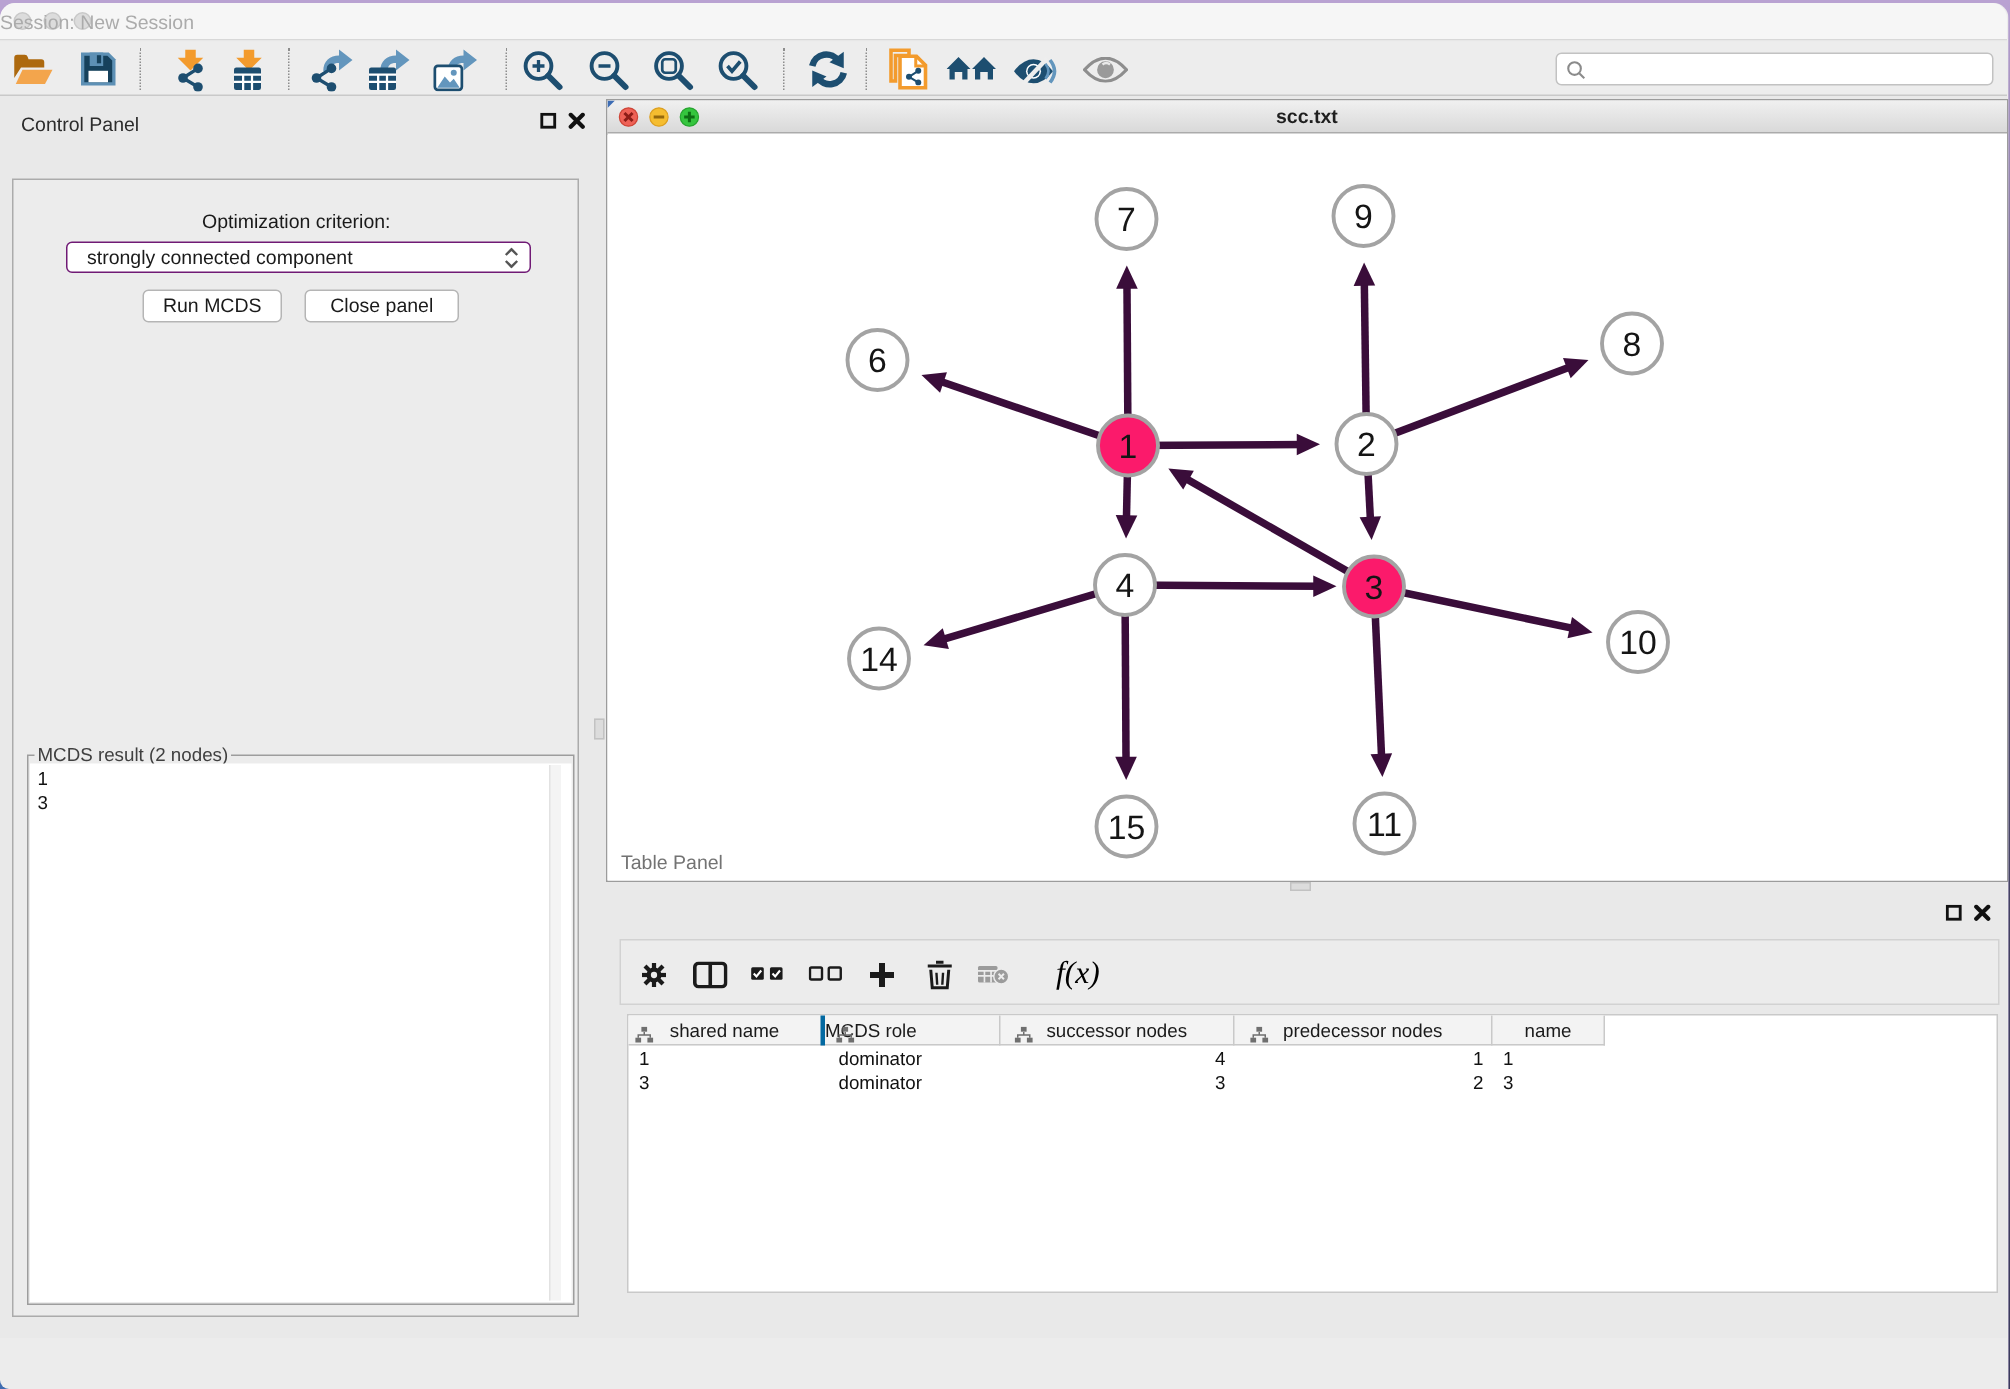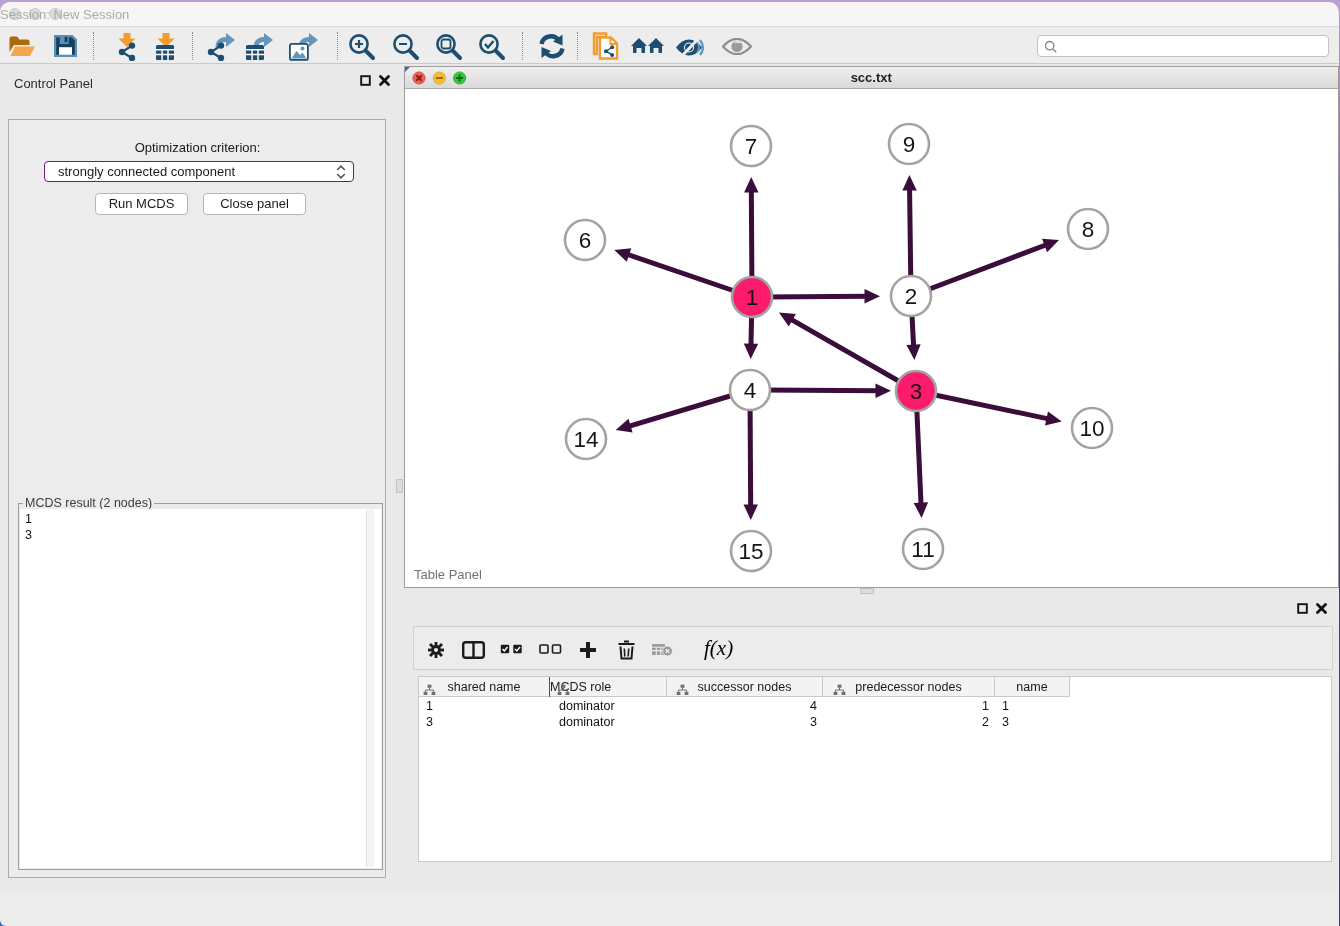--- a/index.html
+++ b/index.html
@@ -306,21 +306,21 @@
     <svg style="position:absolute;left:651px;top:641px" width="22" height="13" viewBox="0 0 22 13">
       <rect x="1" y="1" width="13" height="11" rx="1" fill="#9b9b9b"></rect>
       <path d="M1 4.2 H14 M1 7.6 H14 M5.3 4.2 V12 M9.7 4.2 V12" stroke="#ececec" stroke-width="1.1"></path>
       <circle cx="16.5" cy="8" r="5" fill="#9b9b9b" stroke="#ececec" stroke-width="1"></circle>
       <path d="M14.7 6.2 L18.3 9.8 M18.3 6.2 L14.7 9.8" stroke="#ececec" stroke-width="1.3"></path>
     </svg>
     <div style="position:absolute;left:660px;top:634px;width:34px;height:24px;font:italic 21px 'Liberation Serif',serif;color:#000000;margin-left:44px;">f(x)</div>
 
 <div class="abs" style="left:418px;top:674px;width:914px;height:186px;background:#fff;border:1px solid #c9c9c9">
   <div class="abs" style="left:0;top:0;height:20px;width:651px;background:#f3f3f3;border-bottom:1px solid #c9c9c9;font-size:12.5px;color:#1a1a1a">
-    <div class="abs" style="left:0;top:0;width:131px;height:20px;border-right:1px solid #0369a1;text-align:center;line-height:20px"><span style="position:absolute;left:4px;top:4px"><svg width="13" height="12" viewBox="0 0 13 12" style="vertical-align:-1px">
+    <div class="abs" style="left:0;top:0;width:131px;height:20px;border-right:3px solid #0369a1;text-align:center;line-height:20px"><span style="position:absolute;left:4px;top:4px"><svg width="13" height="12" viewBox="0 0 13 12" style="vertical-align:-1px">
               <rect x="4.6" y="0.6" width="3.8" height="3.2" fill="#6f6f6f"></rect>
               <rect x="0.6" y="7.8" width="3.8" height="3.2" fill="#6f6f6f"></rect>
               <rect x="8.6" y="7.8" width="3.8" height="3.2" fill="#6f6f6f"></rect>
               <path d="M6.5 4 V6 M2.5 7.8 V6 H10.5 V7.8" stroke="#6f6f6f" stroke-width="1" fill="none"></path>
             </svg></span>shared name</div>
     <div class="abs" style="left:131px;top:0;width:117px;height:20px;border-right:1px solid #c9c9c9;text-align:left;line-height:20px"><span style="position:absolute;left:7px;top:4px"><svg width="13" height="12" viewBox="0 0 13 12" style="vertical-align:-1px">
               <rect x="4.6" y="0.6" width="3.8" height="3.2" fill="#6f6f6f"></rect>
               <rect x="0.6" y="7.8" width="3.8" height="3.2" fill="#6f6f6f"></rect>
               <rect x="8.6" y="7.8" width="3.8" height="3.2" fill="#6f6f6f"></rect>
               <path d="M6.5 4 V6 M2.5 7.8 V6 H10.5 V7.8" stroke="#6f6f6f" stroke-width="1" fill="none"></path>

